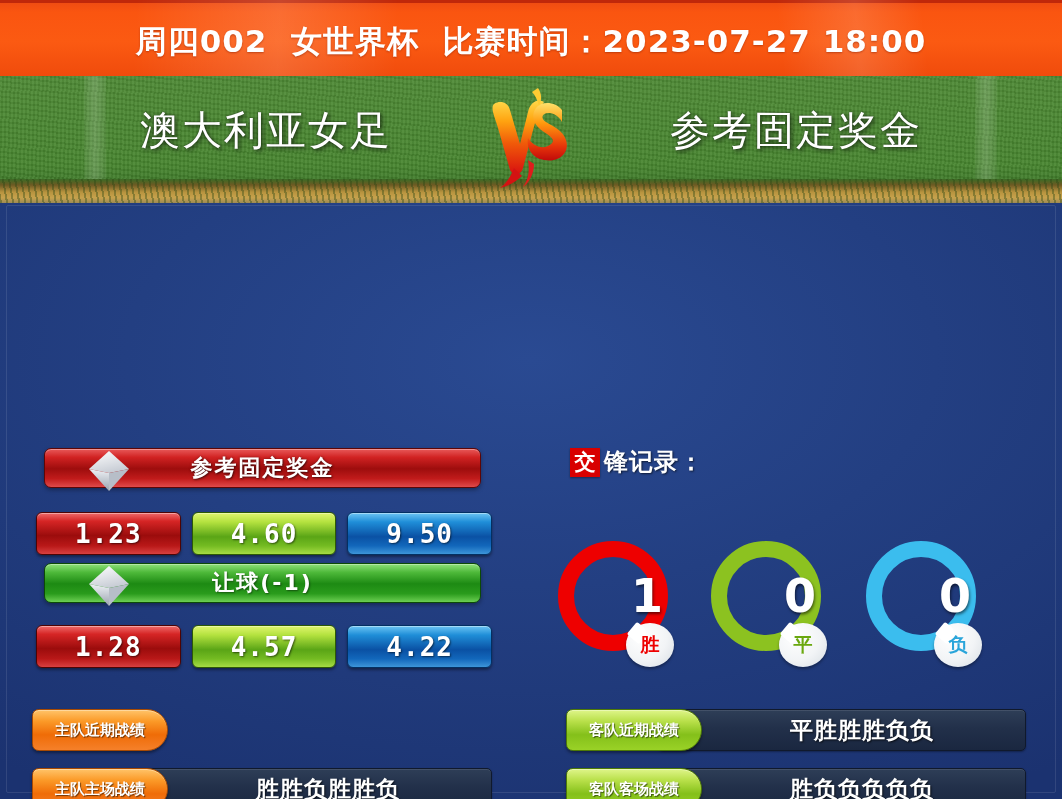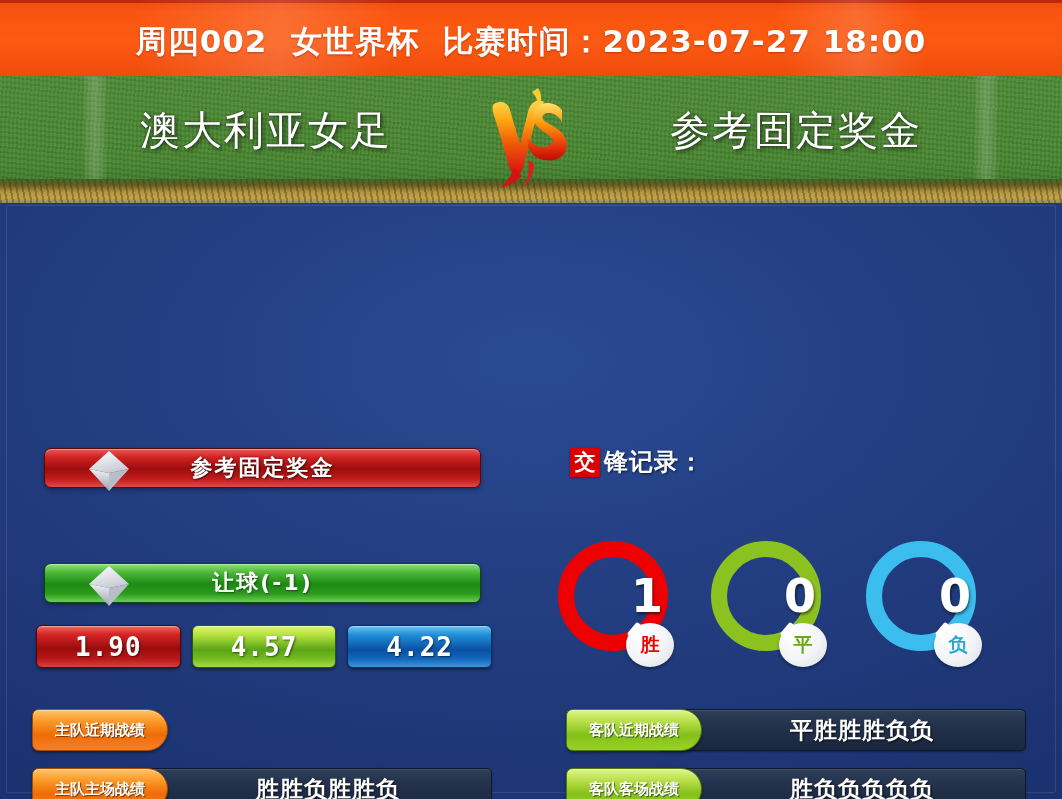--- a/index.html
+++ b/index.html
@@ -343,34 +343,39 @@
                 <stop offset="100%" stop-color="#9aa3af"></stop>
             </linearGradient>
           </defs>
           <polygon points="28,8 48,26 28,30 8,26" fill="url(#gem1)"></polygon>
           <polygon points="8,26 28,30 28,48" fill="url(#gem2)"></polygon>
           <polygon points="48,26 28,30 28,48" fill="#b7bec8"></polygon>
         </svg>
       </span>
     </div>
 
+    <div class="odds-row r1">
+      <div class="odd-btn red">1.23</div>
+      <div class="odd-btn green">4.60</div>
+      <div class="odd-btn blue">9.50</div>
+    </div>
 
     <div class="bar-title green">
       <span>让球(-1)</span>
       <span class="bar-gem">
         <svg width="56" height="56" viewBox="0 0 56 56" aria-hidden="true">
           <polygon points="28,8 48,26 28,30 8,26" fill="url(#gem1)"></polygon>
           <polygon points="8,26 28,30 28,48" fill="url(#gem2)"></polygon>
           <polygon points="48,26 28,30 28,48" fill="#b7bec8"></polygon>
         </svg>
       </span>
     </div>
 
     <div class="odds-row r2">
-      <div class="odd-btn red">1.90</div>
+      <div class="odd-btn red">1.28</div>
       <div class="odd-btn green">4.57</div>
       <div class="odd-btn blue">4.22</div>
     </div>
 
     <div class="h2h-head">
       <span class="chip">交</span>
       <span class="rest">锋记录：</span>
     </div>
 
 

